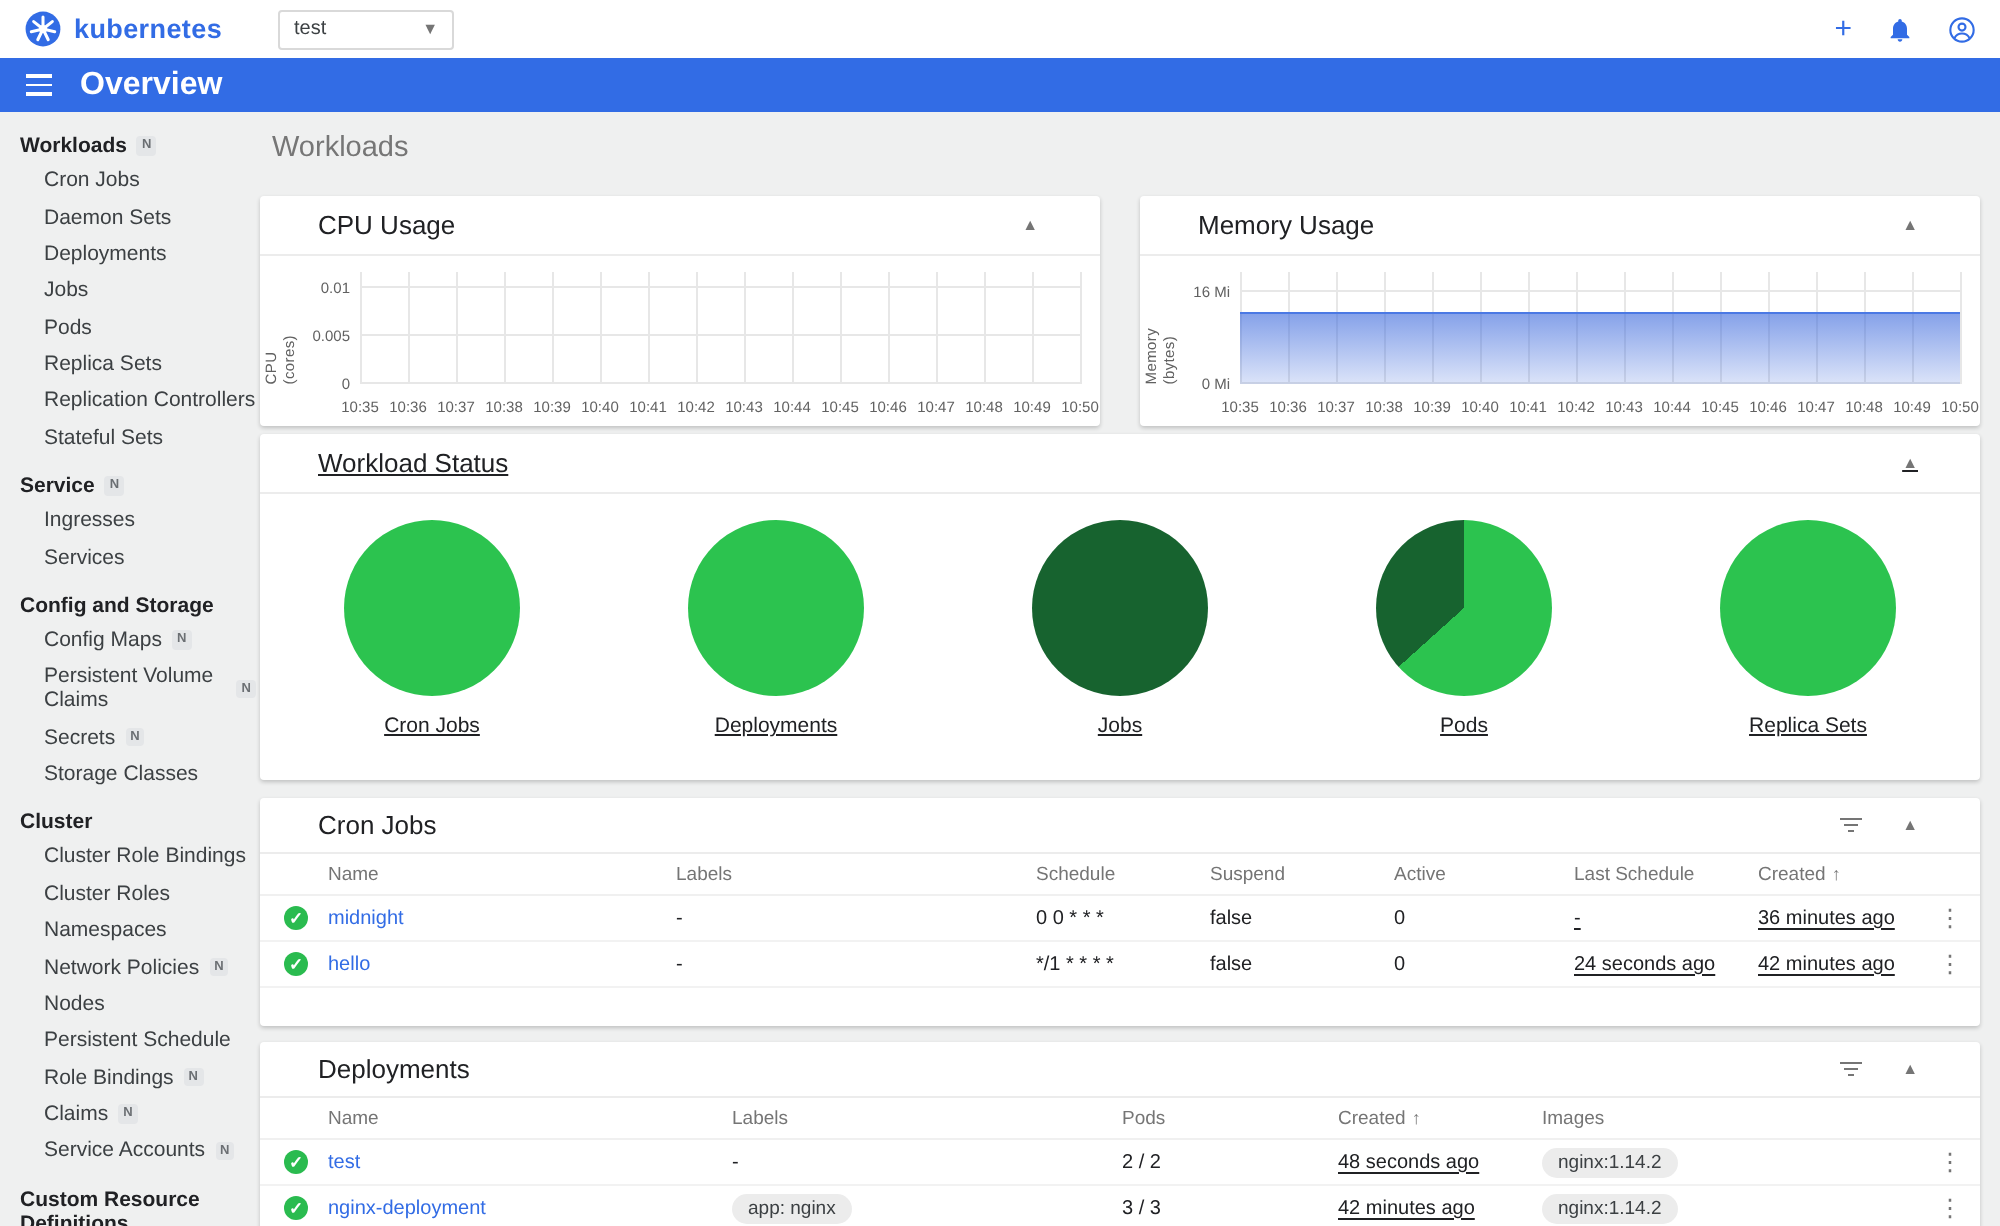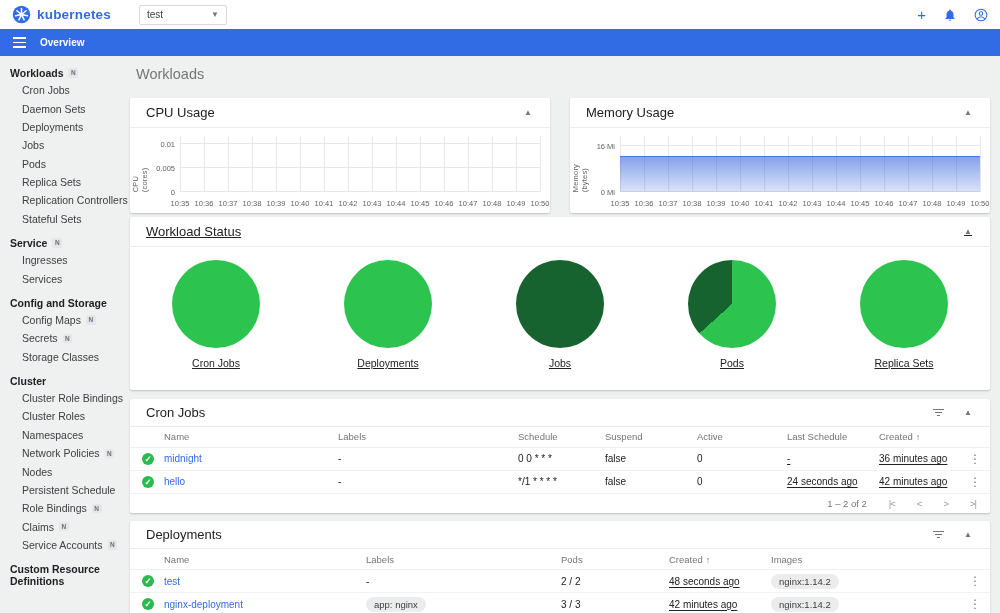--- a/index.html
+++ b/index.html
@@ -21,36 +21,36 @@
   .search input { border:none; background:transparent; outline:none; font-size:10.5px; color:#3c4043; width:100%; font-family:"Liberation Sans",sans-serif; }
   .search input::placeholder { color:#8a8a8a; }
   .top-actions { margin-left:auto; display:flex; align-items:center; gap:17px; color:#326ce5; }
   .plus-ic { font-size:15px; line-height:1; cursor:pointer; font-weight:400; }
   .top-actions svg { width:14px; height:14px; display:block; cursor:pointer; }
 
   
   .bluebar { height:27px; background:#326ce5; display:flex; align-items:center; padding:0 13px; gap:14px; color:#fff; flex:0 0 auto; }
   .hamburger { width:13px; display:flex; flex-direction:column; gap:2.5px; cursor:pointer; }
   .hamburger i { height:1.8px; background:#fff; display:block; }
-  .nav-title { font-size:10px; font-weight:bold; }
+  .nav-title { font-size:16px; font-weight:bold; }
 
   
   .content-row { flex:1 1 auto; display:flex; overflow:hidden; }
   .sidebar { width:128px; flex:0 0 auto; font-size:10.5px; padding-top:2px; overflow:hidden; }
   .sb-header { font-weight:bold; color:#202124; margin:9px 0 2px 10px; display:flex; align-items:center; }
   .sb-item { color:#3c4043; padding:3.2px 0 3.2px 22px; cursor:pointer; display:flex; align-items:center; }
   .sb-badge { display:inline-block; background:#e4e6e8; color:#6b6f73; font-size:6.5px; font-weight:bold;
     padding:1px 2.5px; border-radius:2px; margin-left:5px; line-height:1.1; }
 
   .main { flex:1 1 auto; padding:0 10px 0 2px; overflow:hidden; }
   .page-title { color:#767676; font-size:14.5px; margin:10px 0 0 6px; height:20px; }
 
   
   .card { background:#fff; border-radius:2px; box-shadow:0 1px 2px rgba(0,0,0,.2); overflow:hidden; }
-  .card-header { display:flex; align-items:center; padding:0 16px; border-bottom:1px solid #ececec; flex:0 0 auto; }
+  .card-header { display:flex; align-items:center; padding:0 29px; border-bottom:1px solid #ececec; flex:0 0 auto; }
   .card-title { font-size:13px; color:#202124; font-weight:500; }
   .hdr-spacer { margin-left:auto; }
   .caret-btn { color:#757575; font-size:8px; background:none; border:none; cursor:pointer; padding:2px; }
   .filter-btn { background:none; border:none; cursor:pointer; margin-right:18px; display:flex; flex-direction:column; gap:1.5px; align-items:center; }
   .filter-btn i { display:block; height:1.5px; background:#757575; }
   .filter-btn i:nth-child(1){width:11px} .filter-btn i:nth-child(2){width:7px} .filter-btn i:nth-child(3){width:3px}
 
   
   .metrics-row { display:flex; gap:20px; margin-top:12px; }
   .metric-card { flex:1 1 0; height:115px; display:flex; flex-direction:column; }
@@ -183,20 +183,24 @@
           <span>Ingresses</span>
         </div>
         <div class="sb-item">
           <span>Services</span>
         </div>
         <div class="sb-header">
           <span>Config and Storage</span>
         </div>
         <div class="sb-item">
           <span>Config Maps</span>
+          <span class="sb-badge">N</span>
+        </div>
+        <div class="sb-item">
+          <span>Persistent Volume Claims</span>
           <span class="sb-badge">N</span>
         </div>
         <div class="sb-item">
           <span>Secrets</span>
           <span class="sb-badge">N</span>
         </div>
         <div class="sb-item">
           <span>Storage Classes</span>
         </div>
         <div class="sb-header">
@@ -416,29 +420,20 @@
               <span class="cell-link">hello</span>
               <span>-</span>
               <span>*/1 * * * *</span>
               <span>false</span>
               <span>0</span>
               <span class="ul">24 seconds ago</span>
               <span class="ul">42 minutes ago</span>
               <span class="kebab">⋮</span>
             </div>
           </div>
-        <div class="tfoot">
-          <span>1 – 2 of 2</span>
-          <span class="pg-btns">
-            <span class="pg">|&lt;</span>
-            <span class="pg">&lt;</span>
-            <span class="pg">&gt;</span>
-            <span class="pg">&gt;|</span>
-          </span>
-        </div>
       </section>
 
       <section class="card table-card" id="dep-card">
         <div class="card-header">
           <span class="card-title">Deployments</span>
           <span class="hdr-spacer"></span>
           <button class="filter-btn">
               <i></i>
               <i></i>
               <i></i>

